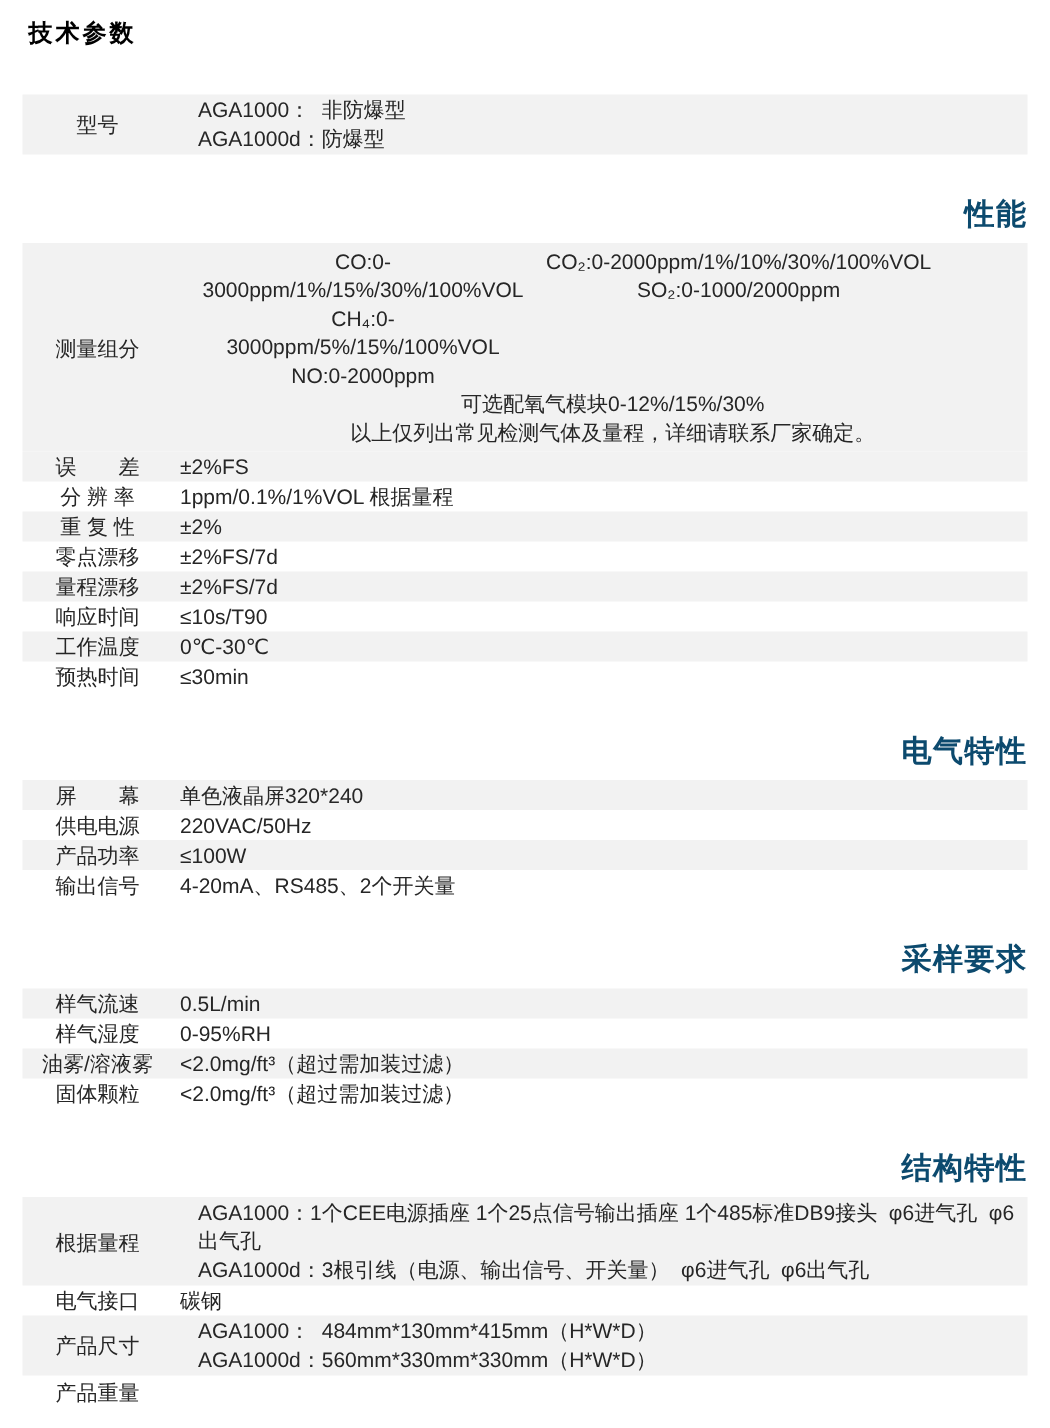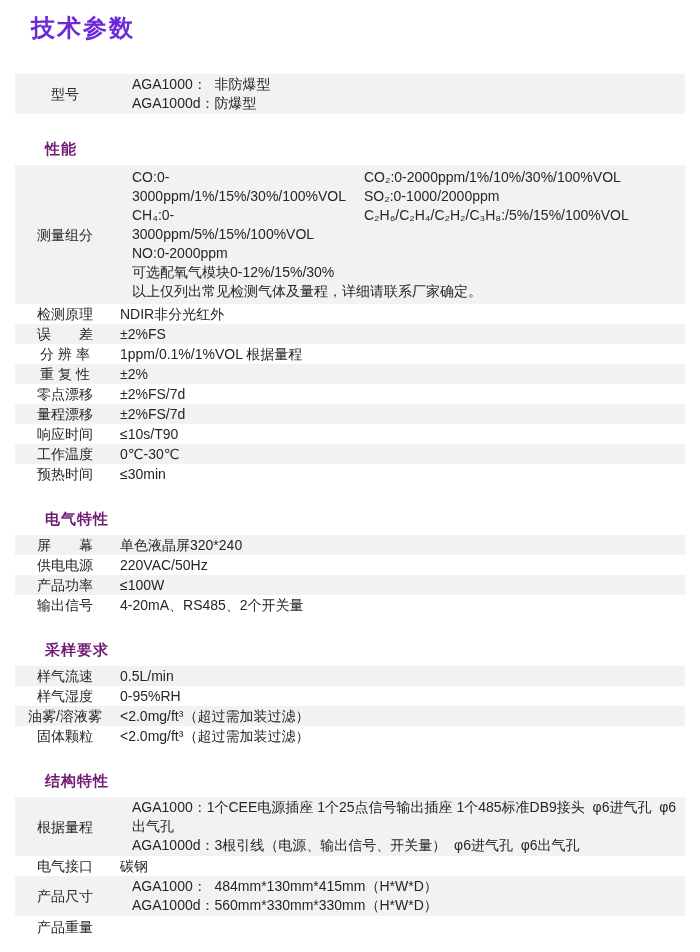--- a/index.html
+++ b/index.html
@@ -4,34 +4,35 @@
 <style>
   html,body{margin:0;padding:0;background:#ffffff;}
   body{
     width:700px;
     font-family:"Liberation Sans","DejaVu Sans",sans-serif;
     color:#262626;
     -webkit-font-smoothing:antialiased;
   }
   .page{width:700px;box-sizing:border-box;padding:10px 15px 0 15px;}
   h1.page-title{
-    font-size:24px;
+    font-size:16px;
     font-weight:bold;
-    color:#6d28d9;
+    color:#000000;
     letter-spacing:2px;
-    margin:2px 0 30px 16px;
+    margin:2px 0 30px 4px;
   }
   .spec-table{width:670px;}
   .section-title{
-    font-size:15px;
+    font-size:20px;
     font-weight:bold;
-    color:#701a75;
+    color:#0c4a6e;
     margin:26px 0 6px 0;
     padding-left:30px;
     letter-spacing:1px;
+    text-align:right;
   }
   .row{
     display:flex;
     align-items:center;
     min-height:20px;
     font-size:14px;
   }
   .row.gray{background:#f2f2f2;}
   .cell-label{
     width:100px;
@@ -45,21 +46,21 @@
     padding-left:5px;
     line-height:20px;
   }
   .value-line{white-space:pre-wrap;line-height:20px;margin-left:12px;}
   .row.tall{padding:1px 0;}
   .row.tall .value-line{line-height:19px;}
   .measurement .cell-value{padding-top:2px;padding-bottom:2px;}
   .gas-grid{display:flex;}
   .gas-col{display:flex;flex-direction:column;}
   .gas-col.left{width:232px;}
-  .gas-col .value-line,.measurement .note{line-height:19px;}
+  .gas-col .value-line,.measurement .note{line-height:19px;text-align:center;}
   .note{white-space:pre-wrap;}
 </style>
 </head>
 <body>
 
 <div class="page">
 
   <h1 class="page-title">技术参数</h1>
 
   <div class="spec-table">
@@ -79,32 +80,27 @@
       <div class="cell-value">
         <div class="gas-grid">
           <div class="gas-col left">
             <div class="value-line">CO:0-3000ppm/1%/15%/30%/100%VOL</div>
             <div class="value-line">CH₄:0-3000ppm/5%/15%/100%VOL</div>
             <div class="value-line">NO:0-2000ppm</div>
           </div>
           <div class="gas-col">
             <div class="value-line">CO₂:0-2000ppm/1%/10%/30%/100%VOL</div>
             <div class="value-line">SO₂:0-1000/2000ppm</div>
-            <div class="value-line">C₂H₆/C₂H₄/C₂H₂/C₃H₈:/5%/15%/100%VOL</div>
           </div>
         </div>
         <div class="value-line note">可选配氧气模块0-12%/15%/30%</div>
         <div class="value-line note">以上仅列出常见检测气体及量程，详细请联系厂家确定。</div>
       </div>
     </div>
 
-    <div class="row">
-      <div class="cell-label">检测原理</div>
-      <div class="cell-value">NDIR非分光红外</div>
-    </div>
     <div class="row gray">
       <div class="cell-label">误　　差</div>
       <div class="cell-value">±2%FS</div>
     </div>
     <div class="row">
       <div class="cell-label">分 辨 率</div>
       <div class="cell-value">1ppm/0.1%/1%VOL 根据量程</div>
     </div>
     <div class="row gray">
       <div class="cell-label">重 复 性</div>

